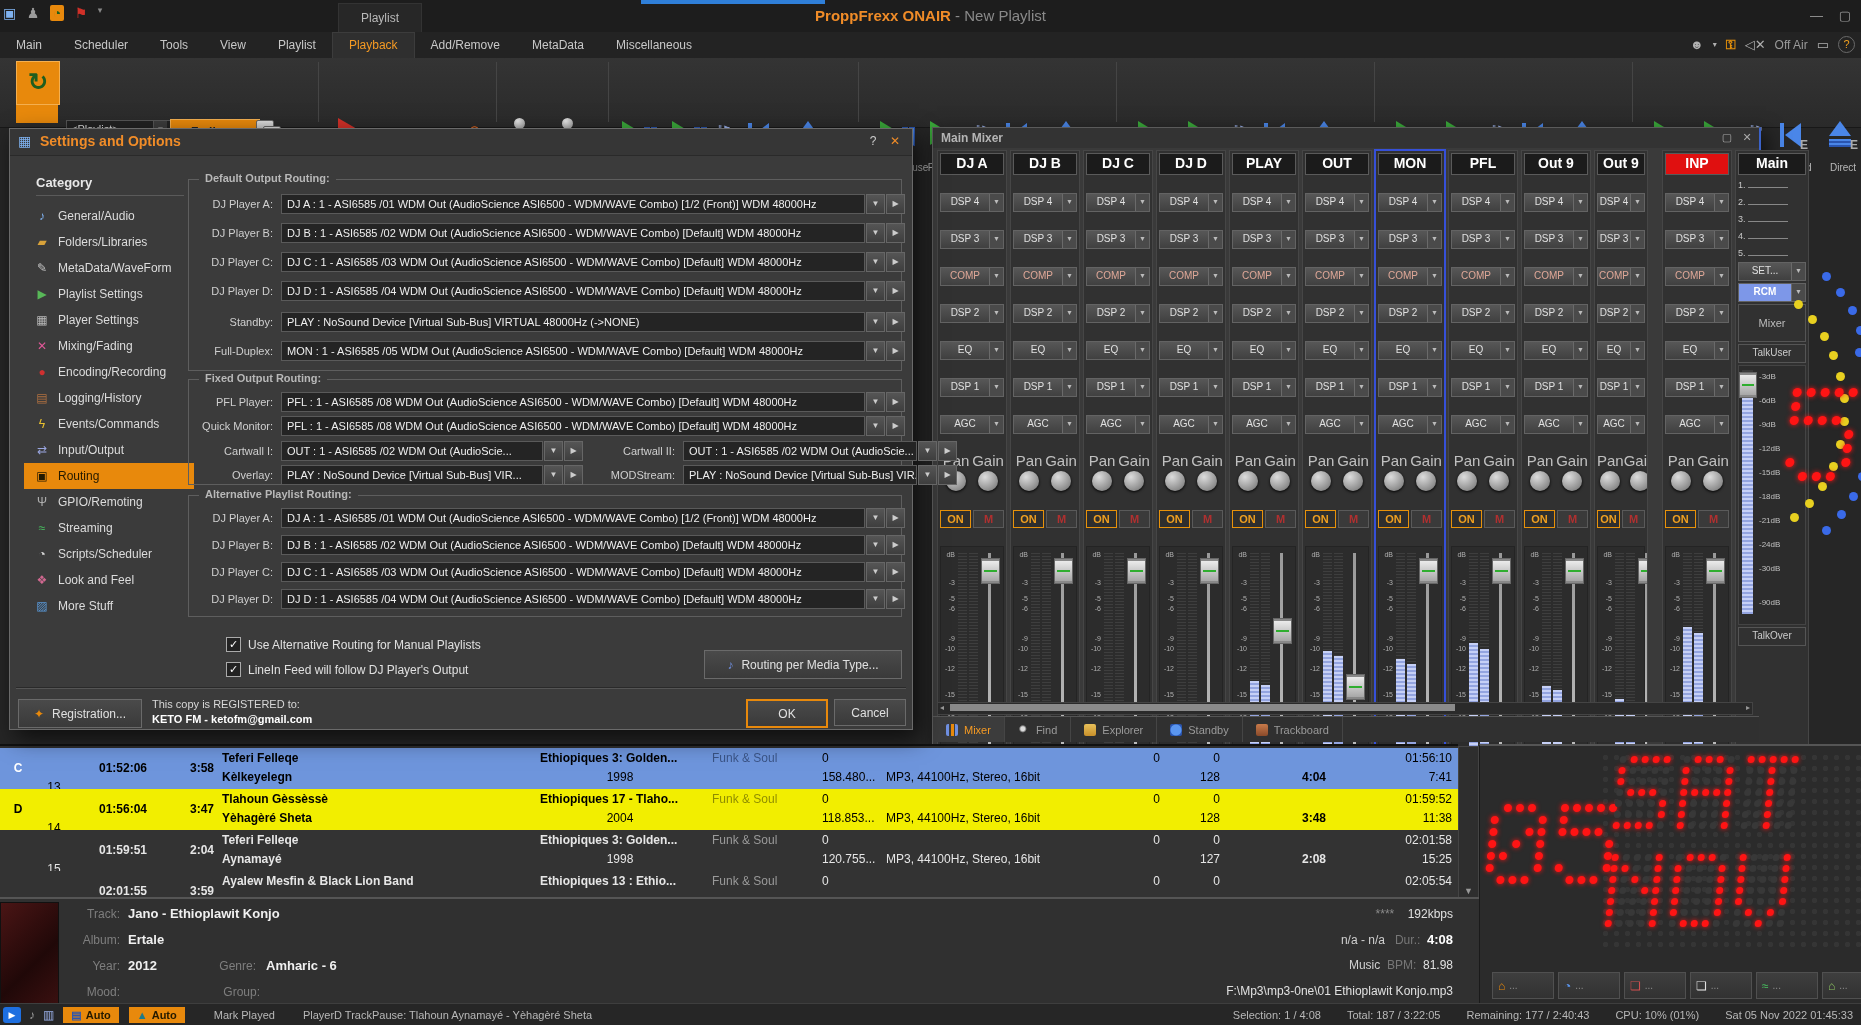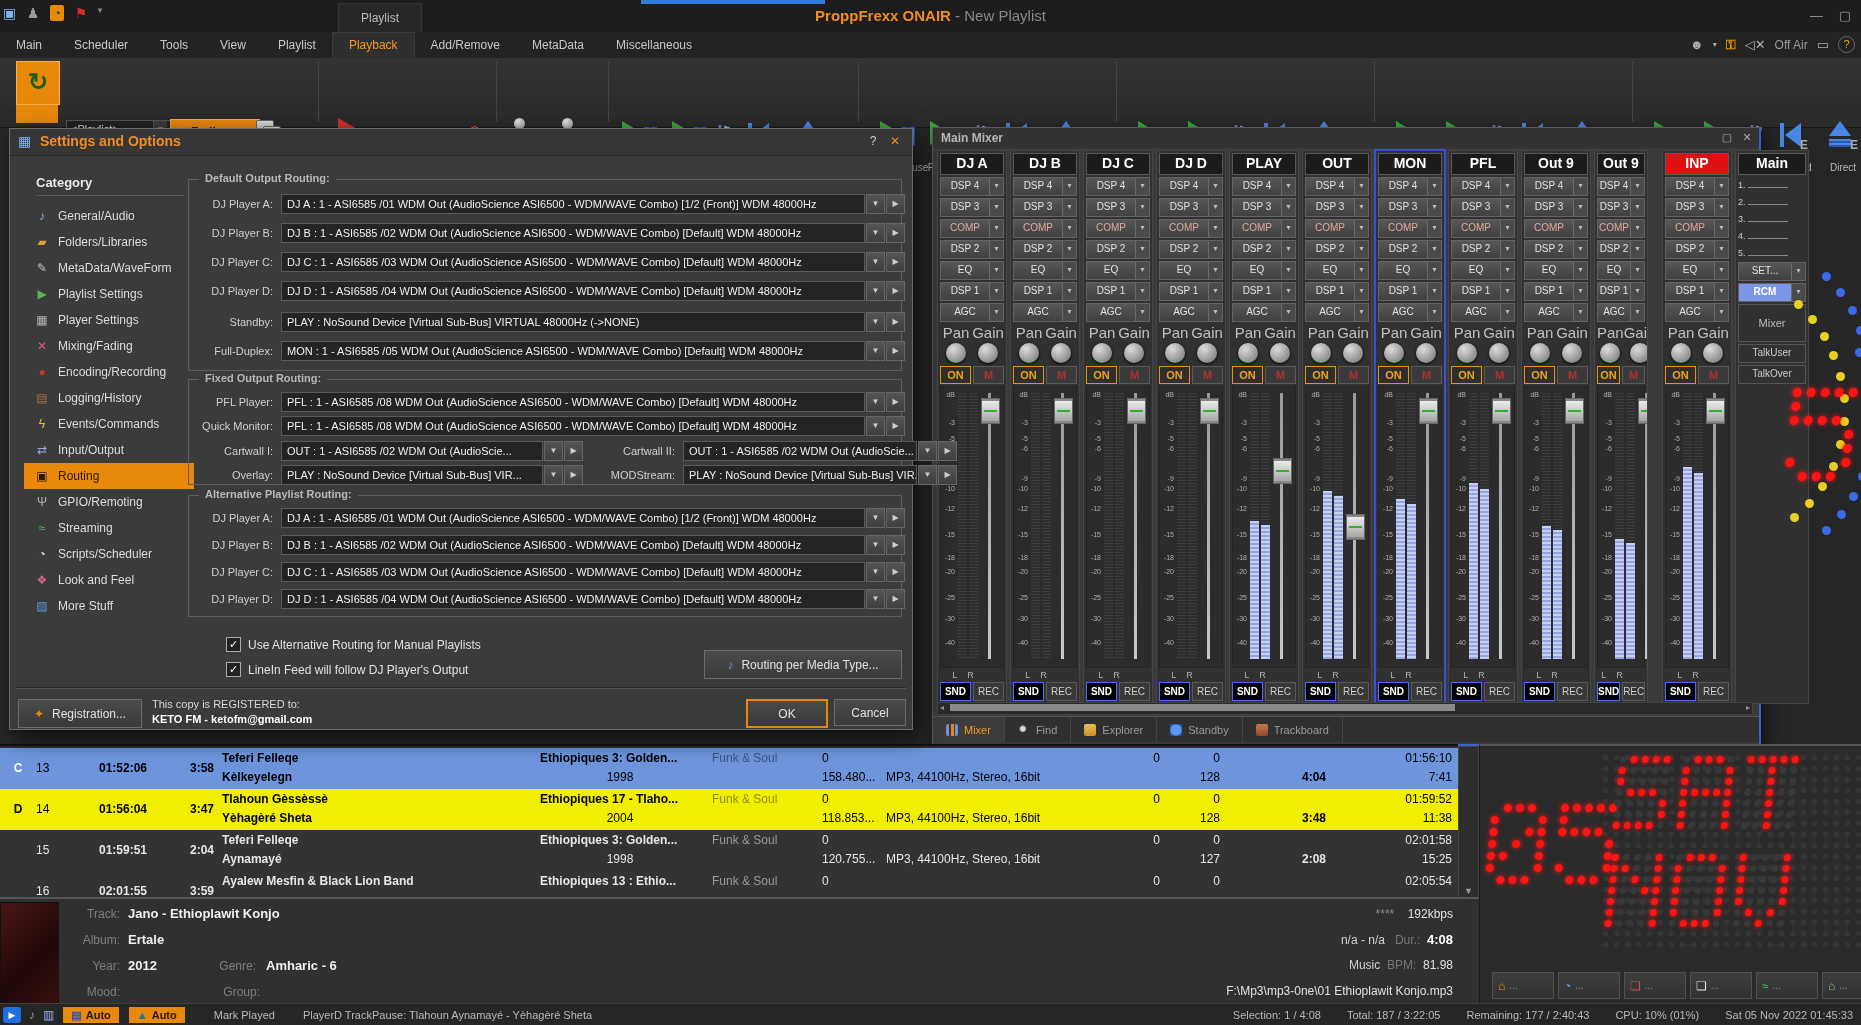--- a/index.html
+++ b/index.html
@@ -107,21 +107,21 @@
   #regText b{color:#fff;}
   #dlgSep{position:absolute;left:6px;right:6px;height:1px;background:#2a2a2a;border-bottom:1px solid #555;}
   
   #mixer{left:932px;top:127px;width:826px;height:616px;background:#3a3a3a;border:1px solid #5a5a5a;
          border-right:2px solid #3b62c8;border-bottom:3px solid #3b62c8;box-shadow:5px 6px 18px rgba(0,0,0,.6);}
   #mixTitle{position:absolute;left:0;top:0;right:0;height:20px;background:#333;}
   #mixTitleText{position:absolute;left:8px;top:3px;font-size:12px;font-weight:bold;color:#b5b5b5;}
   .mixwbtn{position:absolute;top:3px;font-size:11px;color:#aaa;width:16px;text-align:center;}
   #strips{position:absolute;left:4px;top:22px;display:flex;gap:3px;}
   .strip{width:64px;background:#313131;border:1px solid #464646;display:flex;flex-direction:column;
-         gap:2px;padding:2px;flex:none;}
+         gap:18px;padding:2px;flex:none;}
   .strip.sel{border:1px solid #3650d8;box-shadow:0 0 0 1px #3650d8;}
   .strip.clipped{width:48px;overflow:hidden;}
   .spacer10{width:8px;flex:none;}
   .strip-head{height:20px;background:#1b1b1b;border:1px solid #5a5a5a;color:#fff;font-weight:bold;
               font-size:14px;text-align:center;line-height:19px;white-space:nowrap;overflow:hidden;flex:none;}
   .strip-head.inp{background:#e01010;}
   .dspbtn{height:17px;display:flex;background:linear-gradient(#575757,#404040);border:1px solid #636363;flex:none;}
   .dsplab{flex:1;font-size:10px;color:#e0e0e0;text-align:center;line-height:15px;}
   .dsplab.comp{color:#e0a898;}
   .dsparrow{width:13px;border-left:1px solid #6a6a6a;font-size:7px;color:#bbb;line-height:15px;
@@ -180,21 +180,21 @@
   .ti-mixer{background:linear-gradient(to right,#6f8fe0 0 3px,transparent 3px 5px,#e8890c 5px 8px,transparent 8px 9px,#6f8fe0 9px 12px);}
   .ti-find{background:radial-gradient(circle at 40% 40%,#ddd 2px,#888 3px,transparent 4px);}
   .ti-explorer{background:linear-gradient(#e8c05a,#c8902a);}
   .ti-standby{background:radial-gradient(circle,#5a96f0 5px,#2a55b0 6px);}
   .ti-trackboard{background:linear-gradient(#c87a4a,#8a4a2a);}
   
   #playlist{left:0;top:744px;width:1458px;height:153px;background:#2f2f2f;border-top:2px solid #111;overflow:hidden;}
   .prow{position:absolute;left:0;width:1458px;height:41px;overflow:hidden;border-bottom:1px solid #222;}
   .prow span{position:absolute;font-size:12px;white-space:nowrap;}
   .pc-marker{left:2px;width:32px;top:0;font-size:27px;font-weight:bold;line-height:40px;text-align:center;}
-  .pc-num{left:36px;width:36px;line-height:40px;}
+  .pc-num{left:36px;width:36px;line-height:40px;text-align:center;margin-top:19px;}
   .pc-start{left:78px;width:90px;line-height:40px;font-weight:bold;font-size:13px;text-align:center;}
   .pc-dur{left:168px;width:46px;line-height:40px;font-weight:bold;font-size:13px;text-align:right;}
   .pc-artist{left:222px;top:3px;font-weight:bold;font-size:13px;}
   .pc-song{left:222px;top:22px;font-weight:bold;font-size:13px;}
   .pc-album{left:540px;width:160px;top:3px;font-weight:bold;font-size:13px;}
   .pc-year{left:540px;width:160px;top:22px;text-align:center;}
   .pc-genre{left:712px;width:110px;top:3px;}
   .pc-z0{left:822px;top:3px;}
   .pc-size{left:822px;top:22px;}
   .pc-format{left:886px;top:22px;}
@@ -1278,20 +1278,38 @@
           <div class="dspbtn">
             <span class="dsplab">SET...</span>
             <span class="dsparrow">▼</span>
           </div>
           <div class="dspbtn rcmbtn" style="background: rgb(125, 151, 232);">
             <span class="dsplab" style="color: rgb(255, 255, 255);">RCM</span>
             <span class="dsparrow">▼</span>
           </div>
           <div class="mixbtn2">Mixer</div>
           <div class="smallbtn">TalkUser</div>
+          <div class="mmeter">
+            <div class="mmbar">
+              <div class="mfill" style="height: 228px;"></div>
+            </div>
+            <div class="fhandle" style="left: 0px; width: 16px; top: 6px;">
+              <i></i>
+            </div>
+            <span class="mdb" style="top: 6px;">-3dB</span>
+            <span class="mdb" style="top: 30px;">-6dB</span>
+            <span class="mdb" style="top: 54px;">-9dB</span>
+            <span class="mdb" style="top: 78px;">-12dB</span>
+            <span class="mdb" style="top: 102px;">-15dB</span>
+            <span class="mdb" style="top: 126px;">-18dB</span>
+            <span class="mdb" style="top: 150px;">-21dB</span>
+            <span class="mdb" style="top: 174px;">-24dB</span>
+            <span class="mdb" style="top: 198px;">-30dB</span>
+            <span class="mdb" style="top: 232px;">-90dB</span>
+          </div>
           <div class="smallbtn">TalkOver</div>
         </div>
       </div>
     <div id="hscroll">
       <span class="harr" style="left:2px">◂</span>
         <div id="hthumb"></div>
         <span class="harr" style="right:2px">▸</span>
     </div>
     <div id="mtabs">
         <div class="mtab active">

